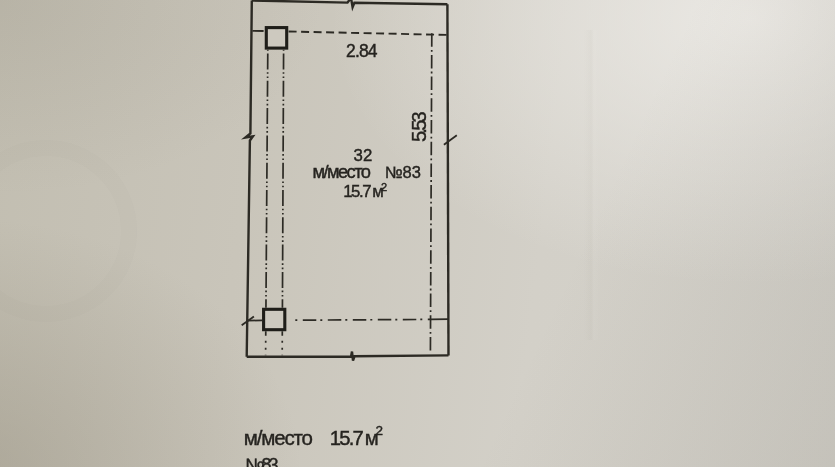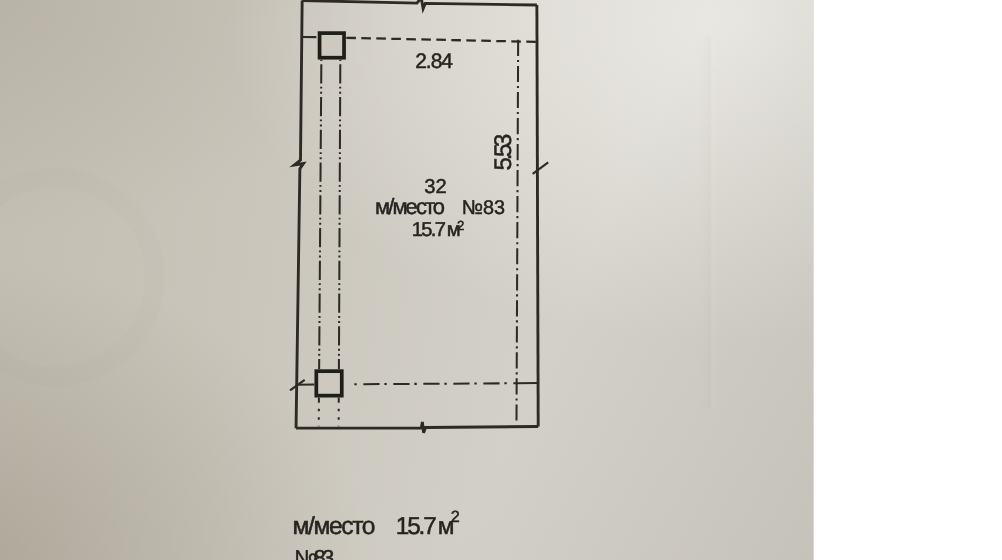--- a/index.html
+++ b/index.html
@@ -1,16 +1,16 @@
 <!DOCTYPE html>
 <html><head>
 <meta charset="utf-8">
 <style>
   html,body{margin:0;padding:0;}
-  #page{position:relative;width:678px;height:467px;overflow:hidden;
+  #page{position:relative;width:835px;height:467px;overflow:hidden;
     background:
       linear-gradient(295deg, rgba(112,105,88,0.16) 0%, rgba(112,105,88,0.0) 34%),
       radial-gradient(ellipse 680px 430px at 90% 4%, rgba(240,238,234,0.8) 0%, rgba(240,238,234,0) 62%),
       radial-gradient(ellipse 560px 430px at -4% 102%, rgba(138,131,114,0.40) 0%, rgba(138,131,114,0) 60%),
       radial-gradient(ellipse 500px 300px at 0% 0%, rgba(130,124,110,0.16) 0%, rgba(130,124,110,0) 65%),
       linear-gradient(97deg, #c2beb1 0%, #c9c5ba 30%, #d3d0c8 64%, #d5d3cd 100%);
     font-family:"Liberation Sans", sans-serif;}
   .fold{position:absolute;left:584px;top:30px;width:16px;height:310px;
     background:linear-gradient(90deg, rgba(120,115,100,0) 0%, rgba(120,115,100,0.035) 45%, rgba(255,255,255,0.035) 62%, rgba(255,255,255,0) 100%);}
   svg{position:absolute;left:0;top:0;filter:blur(0.38px);}

